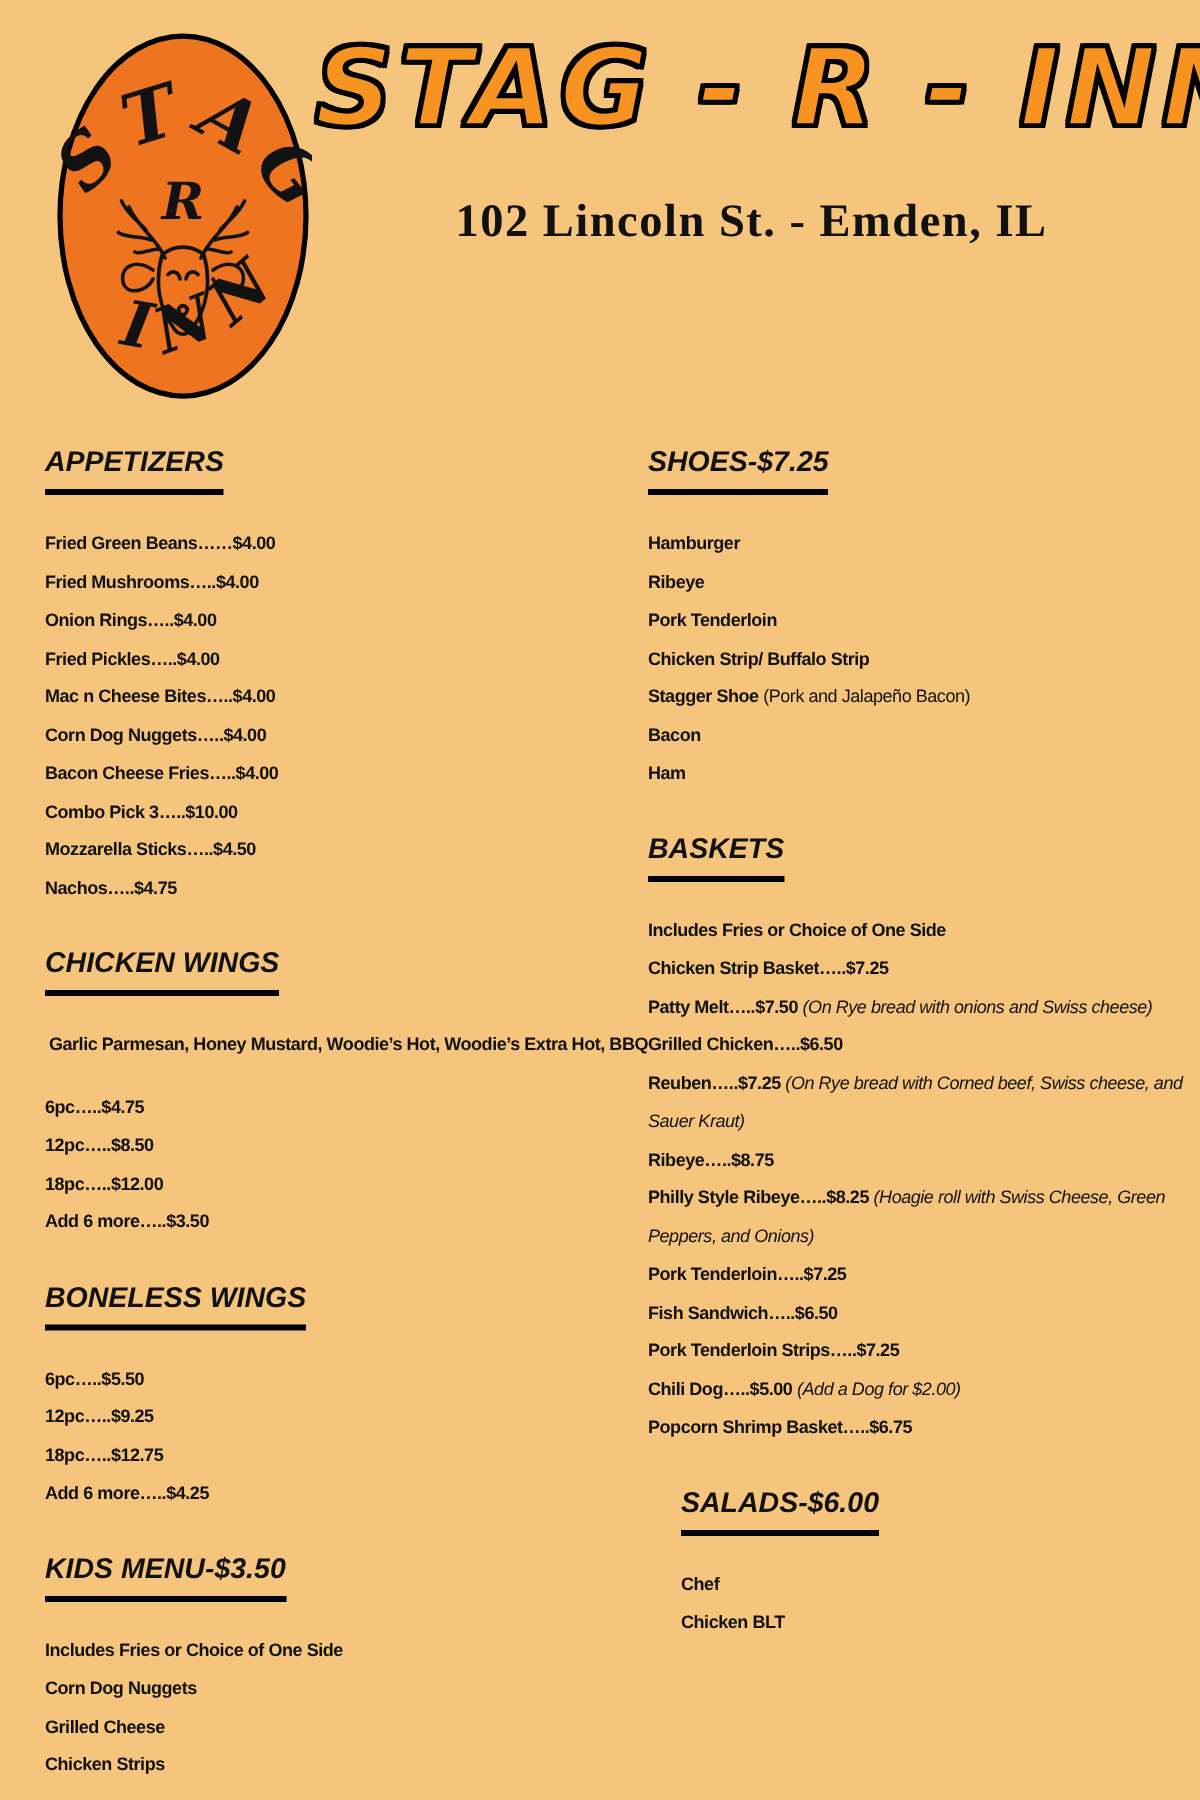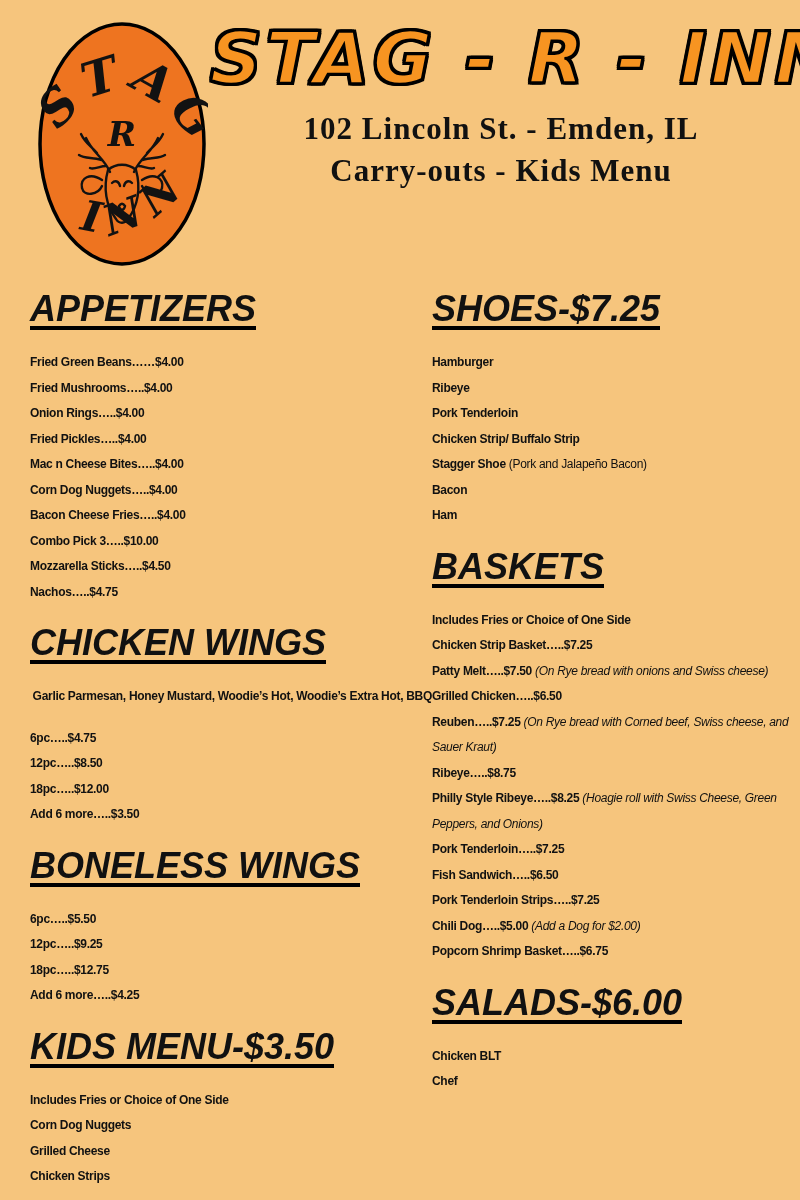--- a/index.html
+++ b/index.html
@@ -38,58 +38,58 @@
     white-space: nowrap;
   }
   .phone {
     font-family: "Liberation Serif", serif;
     font-weight: bold; font-size: 46px; line-height: 54px;
     letter-spacing: 3px; margin-top: 4px;
   }
   .address {
     font-family: "Liberation Serif", serif;
     font-weight: bold; font-size: 31px; line-height: 42px;
-    letter-spacing: 1px; margin-top: 0;
+    letter-spacing: 1px; margin-top: 18px;
   }
   .tagline {
     font-family: "Liberation Serif", serif;
     font-weight: bold; font-size: 31px; line-height: 42px;
     letter-spacing: 1px;
   }
 
   
   .columns { display: flex; padding-left: 30px; }
   .col { flex: none; }
   .col-left  { width: 402px; }
   .col-right { width: 368px; }
 
   .section + .section { margin-top: 2px; }
   .section-title {
     display: inline-block;
     margin: 20px 0 20px 0;
-    font-size: 36px; line-height: 32px;
+    font-size: 19px; line-height: 32px;
     font-weight: bold; font-style: italic;
     border-bottom: 4px solid #000;
     padding-bottom: 1px;
     letter-spacing: 0px;
     white-space: nowrap;
   }
   .section:first-child .section-title { margin-top: 21px; }
 
   .item, .intro {
     font-size: 12px; line-height: 25.5px;
     font-weight: bold;
     letter-spacing: -0.3px;
   }
   .intro { margin-bottom: 16px; text-align: right; }
   .item .note { font-weight: normal; margin-top: 24px; }
   .item .note.italic { font-style: italic; }
 
   
-  section[data-name="section-salads-6-00"] { margin-top: 16px; }
+  section[data-name="section-salads-6-00"] { margin-top: 16px; margin-left: 22px; }
 </style>
 </head>
 <body style="background: rgb(246, 197, 125);">
 
 <div class="header" data-name="header">
   <div class="logo" data-name="logo">
     <svg viewBox="0 0 172 248" xmlns="http://www.w3.org/2000/svg" data-name="stag-r-inn-logo">
       <ellipse cx="86" cy="124" rx="82" ry="120" fill="#EE7420" stroke="#000" stroke-width="3.5" data-name="logo-oval"></ellipse>
 
       <path id="arcTop" d="M 18 118 Q 86 22 154 118" fill="none"></path>
@@ -112,29 +112,28 @@
       <path id="arcBot" d="M 40 206 Q 86 228 140 180" fill="none"></path>
       <text font-family="DejaVu Serif, serif" font-style="italic" font-weight="bold" font-size="42" fill="#121212" letter-spacing="10" data-name="logo-text-bottom">
         <textPath href="#arcBot" startOffset="4">INN</textPath>
       </text>
     </svg>
   </div>
 
   <div class="header-text" data-name="header-text">
     <div class="title" data-name="restaurant-title" style="color: rgb(247, 148, 33);">STAG - R - INN</div>
     <div class="address" data-name="address">102 Lincoln St. - Emden, IL</div>
-    <div class="tagline" data-name="tagline">Carry-outs - Kids Menu</div>
   </div>
 </div>
 
 <main class="columns" data-name="menu-body">
   <div class="col col-left" id="col-left" data-name="left-column">
       <section class="section" data-name="section-appetizers"><h2 class="section-title" data-name="section-title">APPETIZERS</h2><div class="item" data-name="menu-item"><span class="item-main" data-name="menu-item-text">Fried Green Beans……$4.00</span></div><div class="item" data-name="menu-item"><span class="item-main" data-name="menu-item-text">Fried Mushrooms…..$4.00</span></div><div class="item" data-name="menu-item"><span class="item-main" data-name="menu-item-text">Onion Rings…..$4.00</span></div><div class="item" data-name="menu-item"><span class="item-main" data-name="menu-item-text">Fried Pickles…..$4.00</span></div><div class="item" data-name="menu-item"><span class="item-main" data-name="menu-item-text">Mac n Cheese Bites…..$4.00</span></div><div class="item" data-name="menu-item"><span class="item-main" data-name="menu-item-text">Corn Dog Nuggets…..$4.00</span></div><div class="item" data-name="menu-item"><span class="item-main" data-name="menu-item-text">Bacon Cheese Fries…..$4.00</span></div><div class="item" data-name="menu-item"><span class="item-main" data-name="menu-item-text">Combo Pick 3…..$10.00</span></div><div class="item" data-name="menu-item"><span class="item-main" data-name="menu-item-text">Mozzarella Sticks…..$4.50</span></div><div class="item" data-name="menu-item"><span class="item-main" data-name="menu-item-text">Nachos…..$4.75</span></div></section>
       <section class="section" data-name="section-chicken-wings"><h2 class="section-title" data-name="section-title">CHICKEN WINGS</h2><p class="intro" data-name="sauce-options" style="margin: 0px 0px 16px;">Garlic Parmesan, Honey Mustard, Woodie’s Hot, Woodie’s Extra Hot, BBQ</p><div class="item" data-name="menu-item"><span class="item-main" data-name="menu-item-text">6pc…..$4.75</span></div><div class="item" data-name="menu-item"><span class="item-main" data-name="menu-item-text">12pc…..$8.50</span></div><div class="item" data-name="menu-item"><span class="item-main" data-name="menu-item-text">18pc…..$12.00</span></div><div class="item" data-name="menu-item"><span class="item-main" data-name="menu-item-text">Add 6 more…..$3.50</span></div></section>
       <section class="section" data-name="section-boneless-wings"><h2 class="section-title" data-name="section-title">BONELESS WINGS</h2><div class="item" data-name="menu-item"><span class="item-main" data-name="menu-item-text">6pc…..$5.50</span></div><div class="item" data-name="menu-item"><span class="item-main" data-name="menu-item-text">12pc…..$9.25</span></div><div class="item" data-name="menu-item"><span class="item-main" data-name="menu-item-text">18pc…..$12.75</span></div><div class="item" data-name="menu-item"><span class="item-main" data-name="menu-item-text">Add 6 more…..$4.25</span></div></section>
       <section class="section" data-name="section-kids-menu-3-50"><h2 class="section-title" data-name="section-title">KIDS MENU-$3.50</h2><div class="item" data-name="menu-item"><span class="item-main" data-name="menu-item-text">Includes Fries or Choice of One Side</span></div><div class="item" data-name="menu-item"><span class="item-main" data-name="menu-item-text">Corn Dog Nuggets</span></div><div class="item" data-name="menu-item"><span class="item-main" data-name="menu-item-text">Grilled Cheese</span></div><div class="item" data-name="menu-item"><span class="item-main" data-name="menu-item-text">Chicken Strips</span></div></section>
     </div>
   <div class="col col-right" id="col-right" data-name="right-column">
       <section class="section" data-name="section-shoes-7-25"><h2 class="section-title" data-name="section-title">SHOES-$7.25</h2><div class="item" data-name="menu-item"><span class="item-main" data-name="menu-item-text">Hamburger</span></div><div class="item" data-name="menu-item"><span class="item-main" data-name="menu-item-text">Ribeye</span></div><div class="item" data-name="menu-item"><span class="item-main" data-name="menu-item-text">Pork Tenderloin</span></div><div class="item" data-name="menu-item"><span class="item-main" data-name="menu-item-text">Chicken Strip/ Buffalo Strip</span></div><div class="item" data-name="menu-item"><span class="item-main" data-name="menu-item-text">Stagger Shoe</span> <span class="note" data-name="menu-item-note">(Pork and Jalapeño Bacon)</span></div><div class="item" data-name="menu-item"><span class="item-main" data-name="menu-item-text">Bacon</span></div><div class="item" data-name="menu-item"><span class="item-main" data-name="menu-item-text">Ham</span></div></section>
       <section class="section" data-name="section-baskets"><h2 class="section-title" data-name="section-title">BASKETS</h2><div class="item" data-name="menu-item"><span class="item-main" data-name="menu-item-text">Includes Fries or Choice of One Side</span></div><div class="item" data-name="menu-item"><span class="item-main" data-name="menu-item-text">Chicken Strip Basket…..$7.25</span></div><div class="item" data-name="menu-item"><span class="item-main" data-name="menu-item-text">Patty Melt…..$7.50</span> <span class="note italic" data-name="menu-item-note">(On Rye bread with onions and Swiss cheese)</span></div><div class="item" data-name="menu-item"><span class="item-main" data-name="menu-item-text">Grilled Chicken…..$6.50</span></div><div class="item" data-name="menu-item"><span class="item-main" data-name="menu-item-text">Reuben…..$7.25</span> <span class="note italic" data-name="menu-item-note">(On Rye bread with Corned beef, Swiss cheese, and Sauer Kraut)</span></div><div class="item" data-name="menu-item"><span class="item-main" data-name="menu-item-text">Ribeye…..$8.75</span></div><div class="item" data-name="menu-item"><span class="item-main" data-name="menu-item-text">Philly Style Ribeye…..$8.25</span> <span class="note italic" data-name="menu-item-note">(Hoagie roll with Swiss Cheese, Green Peppers, and Onions)</span></div><div class="item" data-name="menu-item"><span class="item-main" data-name="menu-item-text">Pork Tenderloin…..$7.25</span></div><div class="item" data-name="menu-item"><span class="item-main" data-name="menu-item-text">Fish Sandwich…..$6.50</span></div><div class="item" data-name="menu-item"><span class="item-main" data-name="menu-item-text">Pork Tenderloin Strips…..$7.25</span></div><div class="item" data-name="menu-item"><span class="item-main" data-name="menu-item-text">Chili Dog…..$5.00</span> <span class="note italic" data-name="menu-item-note">(Add a Dog for $2.00)</span></div><div class="item" data-name="menu-item"><span class="item-main" data-name="menu-item-text">Popcorn Shrimp Basket…..$6.75</span></div></section>
-      <section class="section" data-name="section-salads-6-00"><h2 class="section-title" data-name="section-title">SALADS-$6.00</h2><div class="item" data-name="menu-item"><span class="item-main" data-name="menu-item-text">Chicken BLT</span></div><div class="item" data-name="menu-item"><span class="item-main" data-name="menu-item-text">Chef</span></div></section>
+      <section class="section" data-name="section-salads-6-00"><h2 class="section-title" data-name="section-title">SALADS-$6.00</h2><div class="item" data-name="menu-item"><span class="item-main" data-name="menu-item-text">Chef</span></div><div class="item" data-name="menu-item"><span class="item-main" data-name="menu-item-text">Chicken BLT</span></div></section>
     </div>
 </main>
 
 </body></html>

